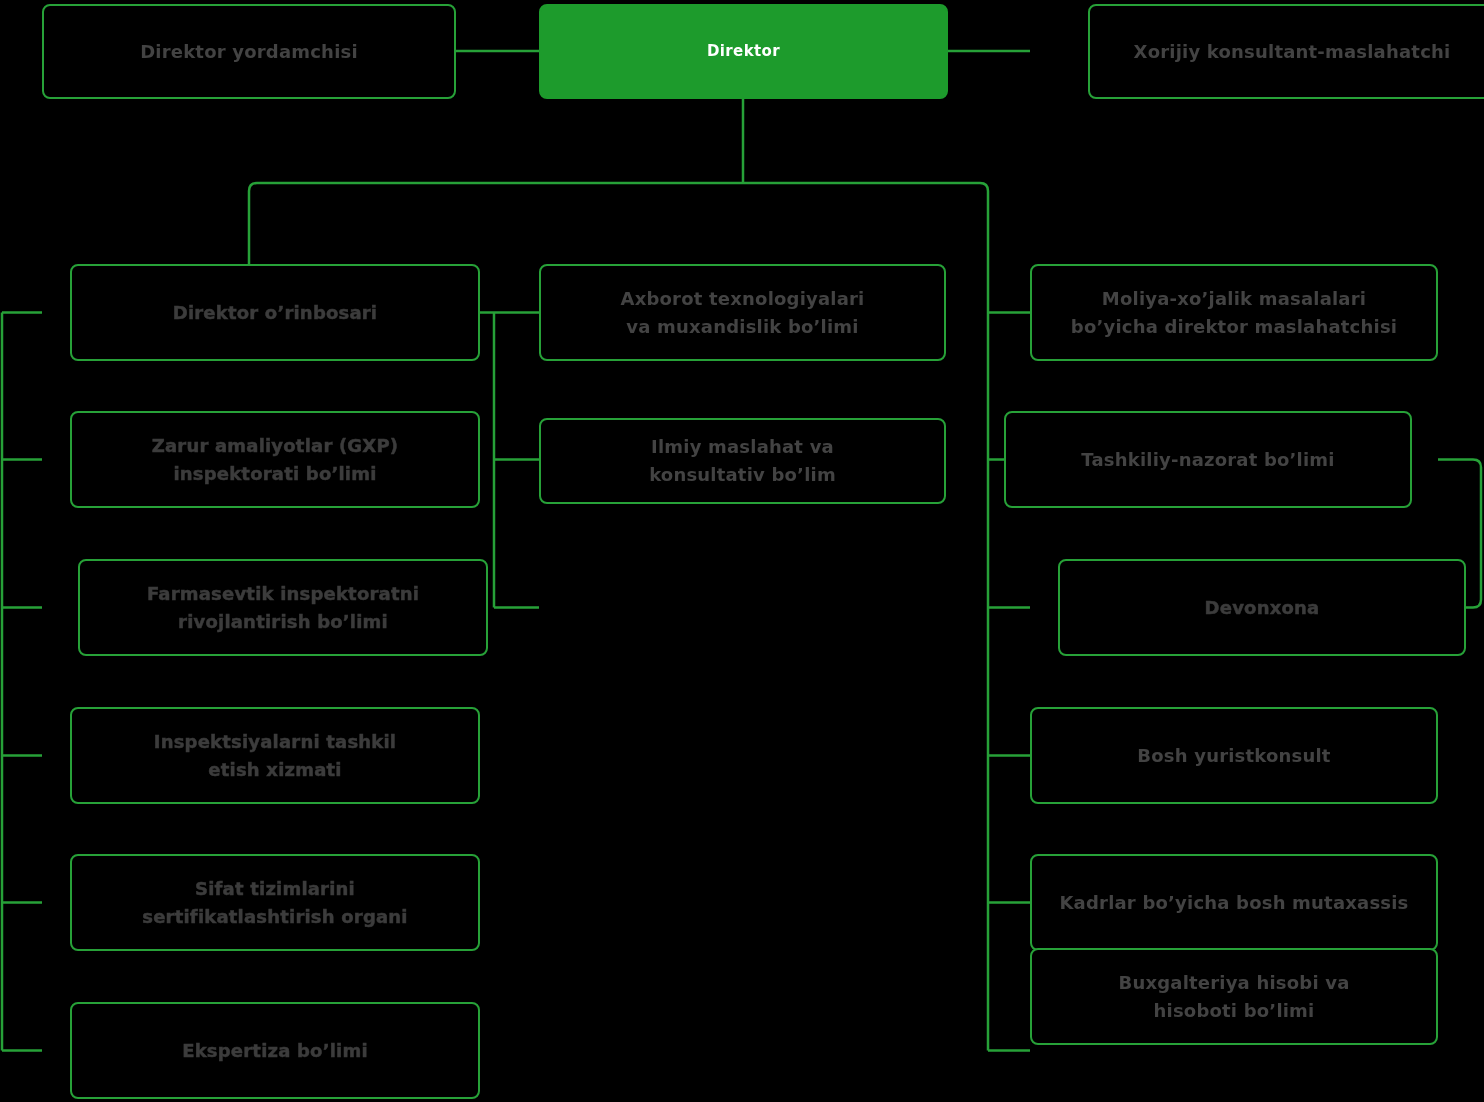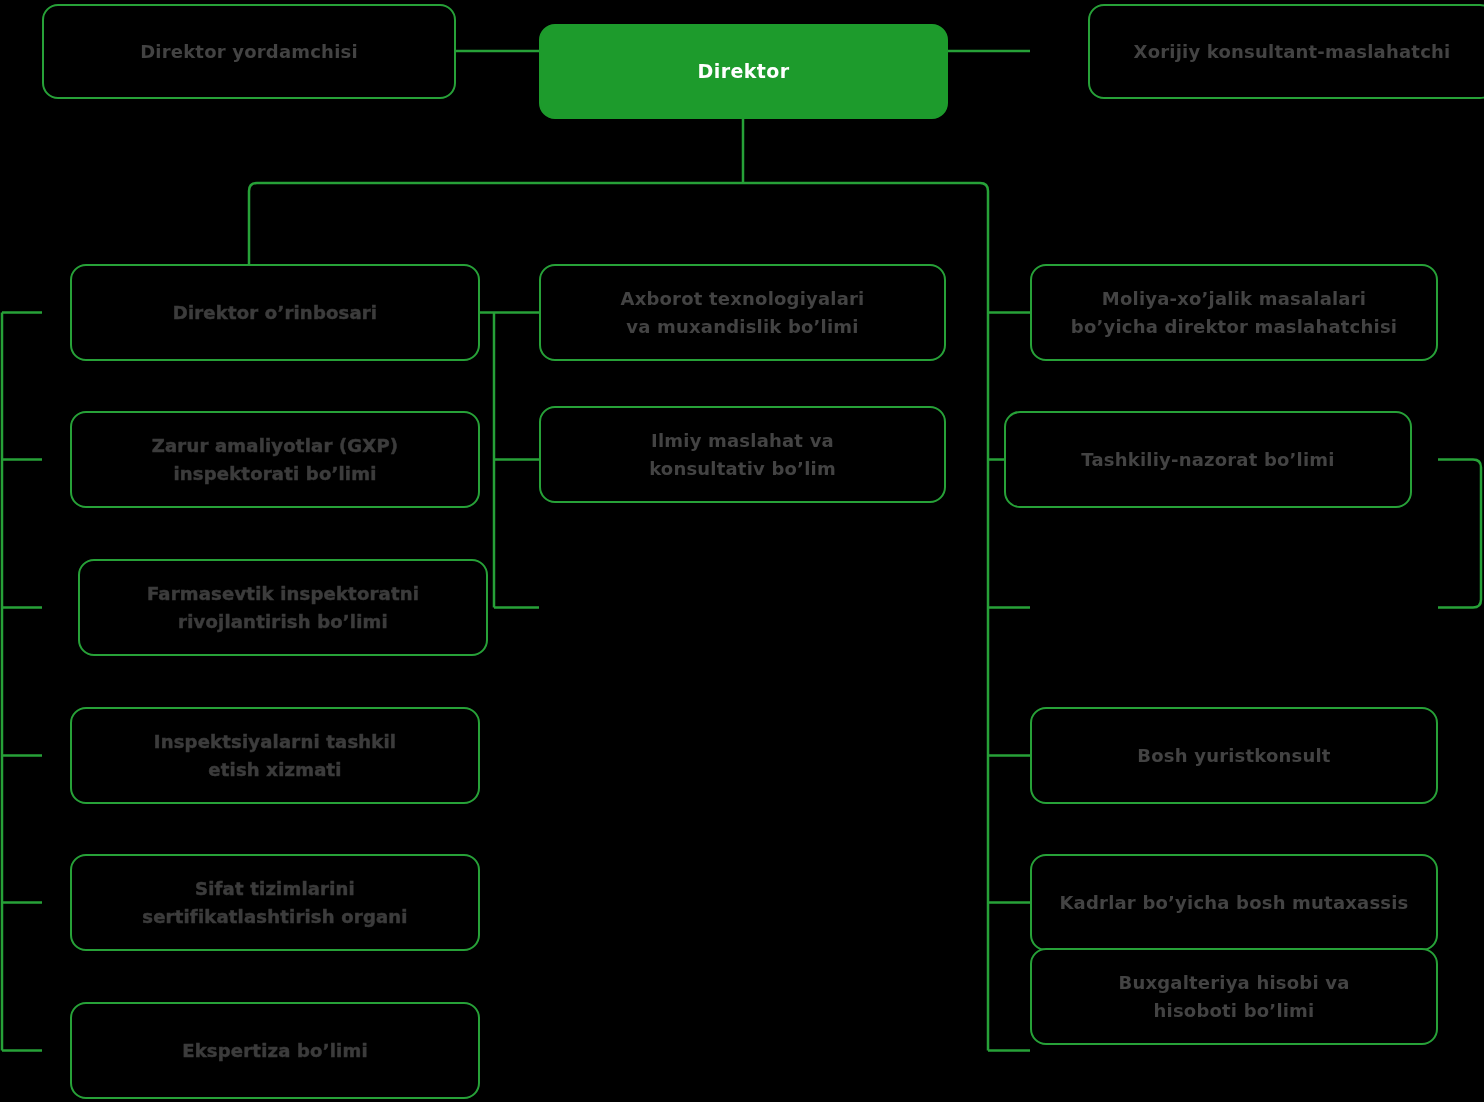--- a/index.html
+++ b/index.html
@@ -17,40 +17,39 @@
     overflow:hidden;
     font-family:"DejaVu Sans","Liberation Sans",sans-serif;
   }
   #canvas{position:absolute;inset:0;width:1484px;height:1102px;}
   #connectors{position:absolute;left:0;top:0;width:1484px;height:1102px;}
   #connectors path{stroke:var(--line-green);stroke-width:2.5;fill:none;}
   .node{
     position:absolute;
     box-sizing:border-box;
     border:2.5px solid var(--line-green);
-    border-radius:16px;
+    border-radius:8px;
     background:var(--background);
     color:var(--text-gray);
     display:flex;align-items:center;justify-content:center;
     text-align:center;
     font-weight:bold;
     font-size:18px;
     line-height:1.55;
     letter-spacing:.2px;
     white-space:pre-line;
     padding:0 16px;
   }
   .node.heavy{-webkit-text-stroke:.5px currentColor;color:#3c3c3c;margin-left:28px;}
   .node.filled{
     background:var(--node-fill-green);
     border-color:var(--node-fill-green);
     color:var(--root-text);
-    font-size:19px;
+    font-size:15px;
     letter-spacing:.4px;
-    margin-top:20px;
   }
 </style>
 </head>
 <body>
 
 <div id="canvas">
 
   <svg id="connectors" viewBox="0 0 1484 1102" xmlns="http://www.w3.org/2000/svg">
     <path d="M456 51 H539"></path>
     <path d="M948 51 H1030"></path>
@@ -81,29 +80,30 @@
 etish xizmati</div>
 
   <div class="node heavy" style="left:42px;top:854px;width:410px;height:97px">Sifat tizimlarini
 sertifikatlashtirish organi</div>
 
   <div class="node" style="left:539px;top:264px;width:407px;height:97px">Axborot texnologiyalari
 va muxandislik bo’limi</div>
 
   <div class="node heavy" style="left:42px;top:1002px;width:410px;height:97px">Ekspertiza bo’limi</div>
 
-  <div class="node" style="left:539px;top:406px;width:407px;height:97px">Ilmiy maslahat va
+  <div class="node" style="left:539px;top:418px;width:407px;height:86px">Ilmiy maslahat va
 konsultativ bo’lim</div>
 
 
   <div class="node" style="left:1030px;top:264px;width:408px;height:97px">Moliya-xo’jalik masalalari
 bo’yicha direktor maslahatchisi</div>
 
   <div class="node" style="left:1004px;top:411px;width:408px;height:97px">Tashkiliy-nazorat bo’limi</div>
 
+  <div class="node heavy" style="left:1030px;top:559px;width:408px;height:97px">Devonxona</div>
 
   <div class="node" style="left:1030px;top:707px;width:408px;height:97px">Bosh yuristkonsult</div>
 
   <div class="node" style="left:1030px;top:854px;width:408px;height:97px">Kadrlar bo’yicha bosh mutaxassis</div>
 
   <div class="node" style="left:1030px;top:948px;width:408px;height:97px">Buxgalteriya hisobi va
 hisoboti bo’limi</div>
 
 </div>
 

